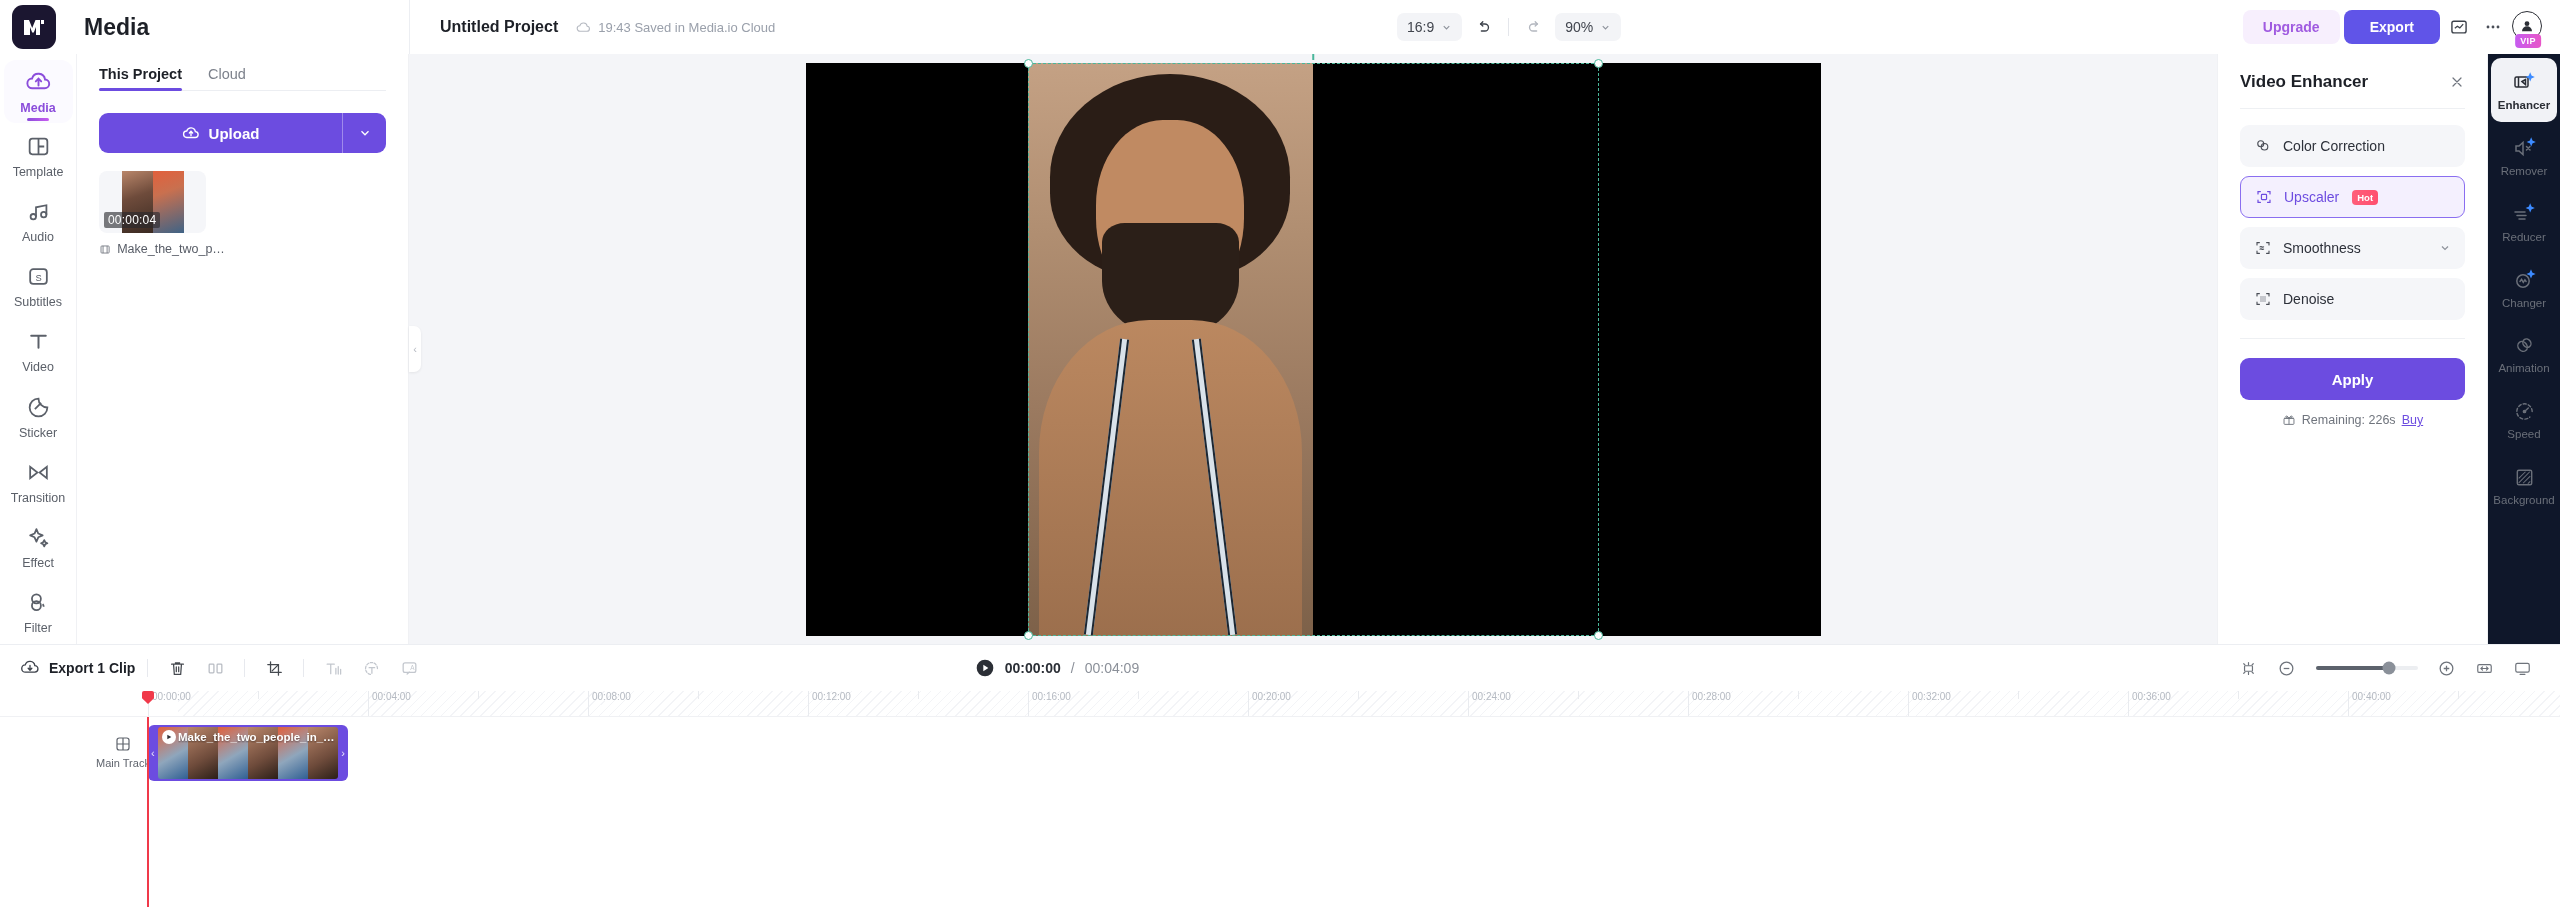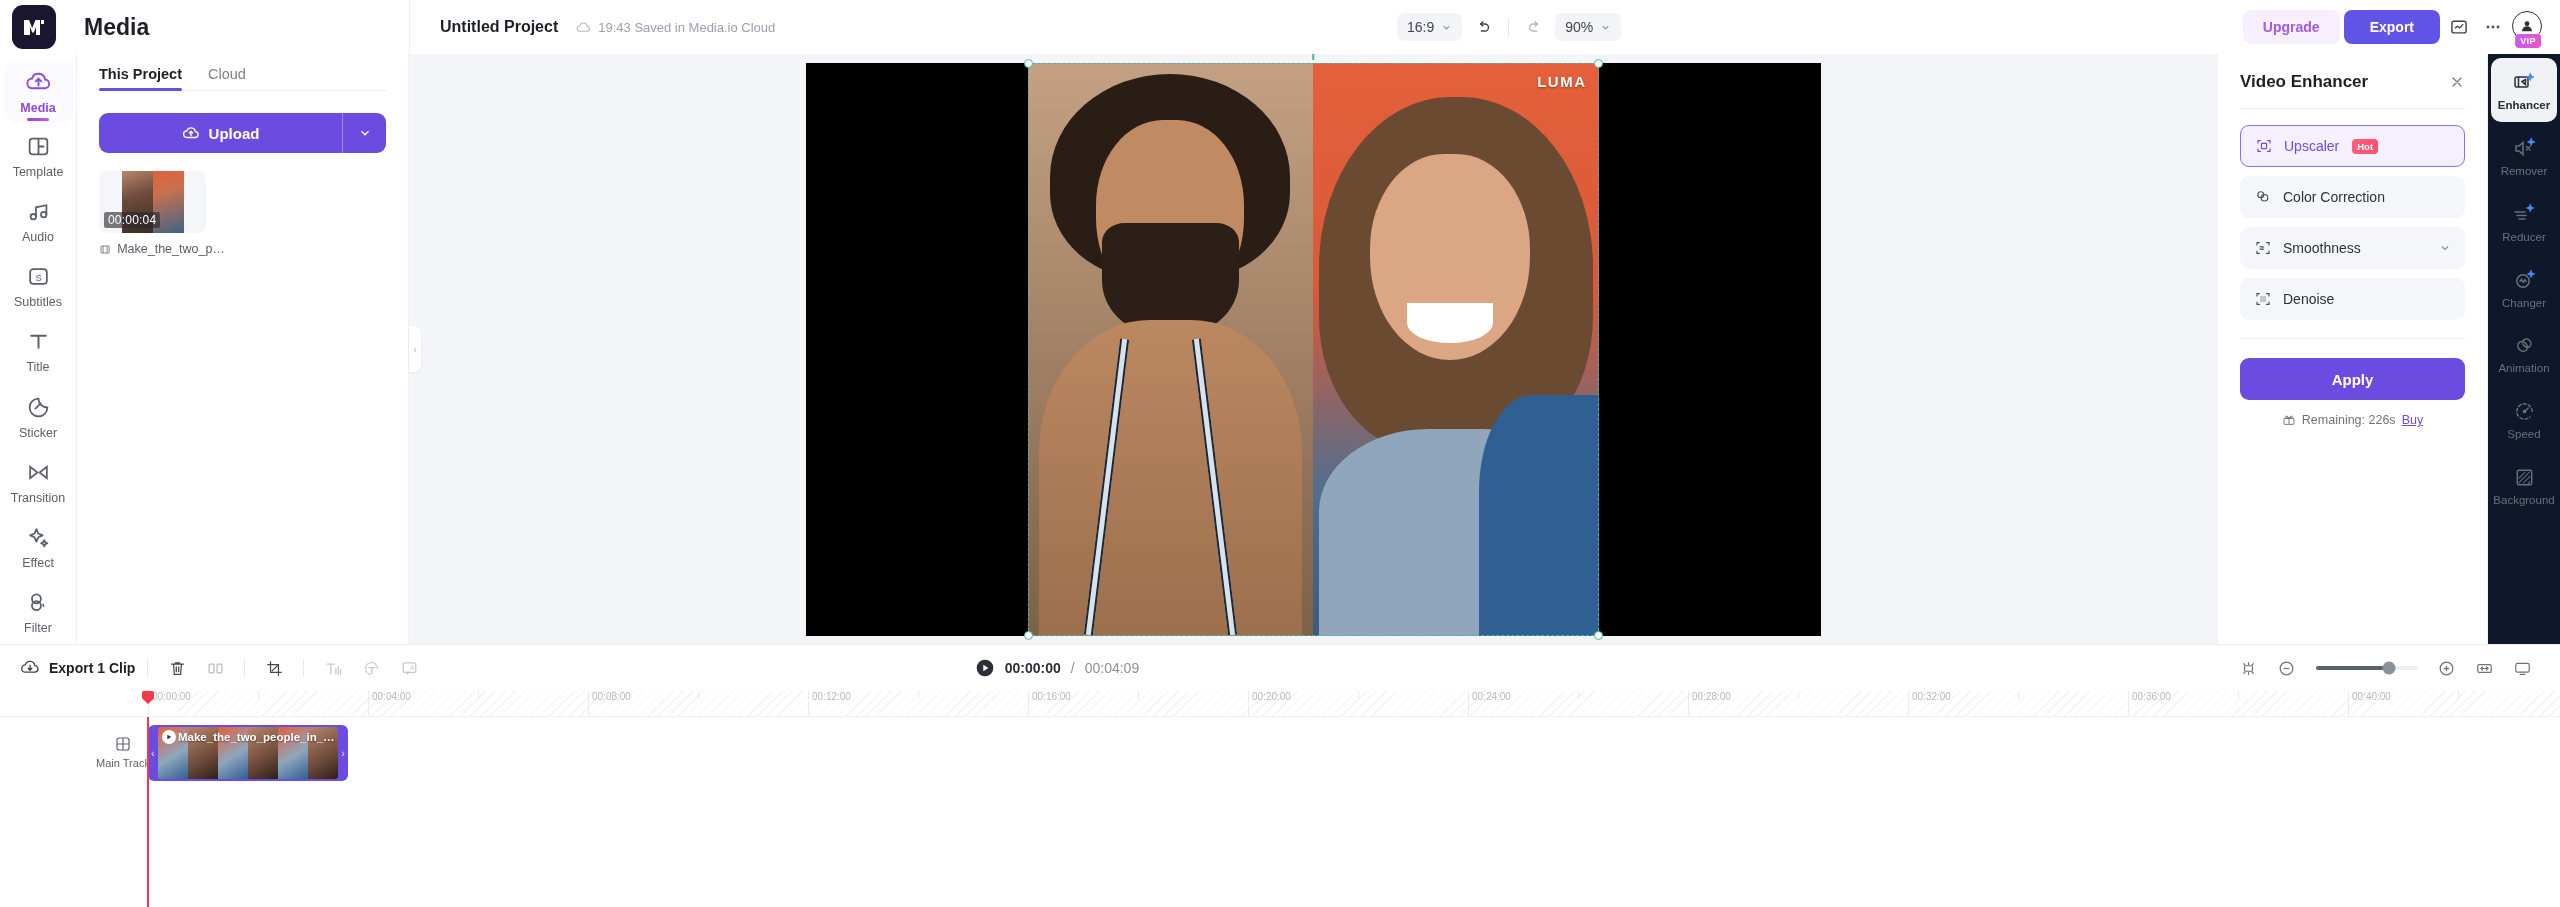--- a/index.html
+++ b/index.html
@@ -397,21 +397,21 @@
           <rect x="4" y="5" width="16" height="14" rx="3"></rect>
           <text x="12" y="16" font-size="9" font-family="Liberation Sans" fill="#5b6069" stroke="none" text-anchor="middle">S</text>
         </svg>
         <span class="lbl">Subtitles</span>
       </div>
 
       <div class="rail-item">
         <svg width="25" height="25" viewBox="0 0 24 24" fill="none" stroke="#5b6069" stroke-width="1.9" stroke-linecap="round">
           <path d="M5 6.5h14M12 6.5V18"></path>
         </svg>
-        <span class="lbl">Title</span>
+        <span class="lbl">Video</span>
       </div>
 
       <div class="rail-item">
         <svg width="25" height="25" viewBox="0 0 24 24" fill="none" stroke="#5b6069" stroke-width="1.7">
           <path d="M12 3.5a8.5 8.5 0 1 0 8.5 8.5c-4.8 0-8.5-3.7-8.5-8.5z"></path>
             <path d="M8.5 13.5l6-6"></path>
         </svg>
         <span class="lbl">Sticker</span>
       </div>
 
@@ -487,28 +487,20 @@
       <div class="preview">
         <div class="video-inner">
           <div class="vid-left">
             <div class="man-hair"></div>
             <div class="man-face"></div>
             <div class="man-beard"></div>
             <div class="man-body"></div>
             <div class="strap a"></div>
             <div class="strap b"></div>
           </div>
-          <div class="vid-right">
-            <div class="wo-hair"></div>
-            <div class="wo-face"></div>
-            <div class="wo-smile"></div>
-            <div class="wo-shirt"></div>
-            <div class="wo-jacket"></div>
-            <div class="luma">LUMA</div>
-          </div>
         </div>
         <div class="sel-box">
           <div class="rot-stick"></div>
           <div class="rot-knob"></div>
           <div class="handle h-tl"></div>
           <div class="handle h-tr"></div>
           <div class="handle h-bl"></div>
           <div class="handle h-br"></div>
         </div>
       </div>
@@ -519,35 +511,35 @@
         <div class="enh-title">Video Enhancer</div>
         <div style="cursor:pointer;">
           <svg width="16" height="16" viewBox="0 0 24 24" fill="none" stroke="#70757e" stroke-width="1.8" stroke-linecap="round">
             <path d="M6 6l12 12M18 6L6 18"></path>
           </svg>
         </div>
       </div>
       <div class="enh-rule"></div>
 
       <div class="opt-list">
+        <div class="opt">
+          <svg width="18" height="18" viewBox="0 0 24 24" fill="none" stroke="#4a4e57" stroke-width="1.5">
+            <circle cx="9" cy="9" r="4"></circle>
+              <circle cx="14" cy="13" r="4.4"></circle>
+          </svg>
+          <span>Color Correction</span>
+        </div>
+
         <div class="opt selected">
           <svg width="18" height="18" viewBox="0 0 24 24" fill="none" stroke="#6d4ce0" stroke-width="1.6" stroke-linecap="round">
             <path d="M4 8V4.8h3.2M20 8V4.8h-3.2M4 16v3.2h3.2M20 16v3.2h-3.2"></path>
             <rect x="8.6" y="8.6" width="6.8" height="6.8" rx="1"></rect>
           </svg>
           <span>Upscaler</span>
           <span class="hot">Hot</span>
-        </div>
-
-        <div class="opt">
-          <svg width="18" height="18" viewBox="0 0 24 24" fill="none" stroke="#4a4e57" stroke-width="1.5">
-            <circle cx="9" cy="9" r="4"></circle>
-              <circle cx="14" cy="13" r="4.4"></circle>
-          </svg>
-          <span>Color Correction</span>
         </div>
 
         <div class="opt">
           <svg width="18" height="18" viewBox="0 0 24 24" fill="none" stroke="#4a4e57" stroke-width="1.5" stroke-linecap="round">
             <path d="M4 8V4.8h3.2M20 8V4.8h-3.2M4 16v3.2h3.2M20 16v3.2h-3.2"></path>
             <path d="M8 10.5c1.6-1.4 3.2 1.4 4.8 0M8 13.5c1.6-1.4 3.2 1.4 4.8 0"></path>
           </svg>
           <span>Smoothness</span>
           <span class="caret">
             <svg width="12" height="12" viewBox="0 0 24 24" fill="none" stroke="#8d929b" stroke-width="2.4">

